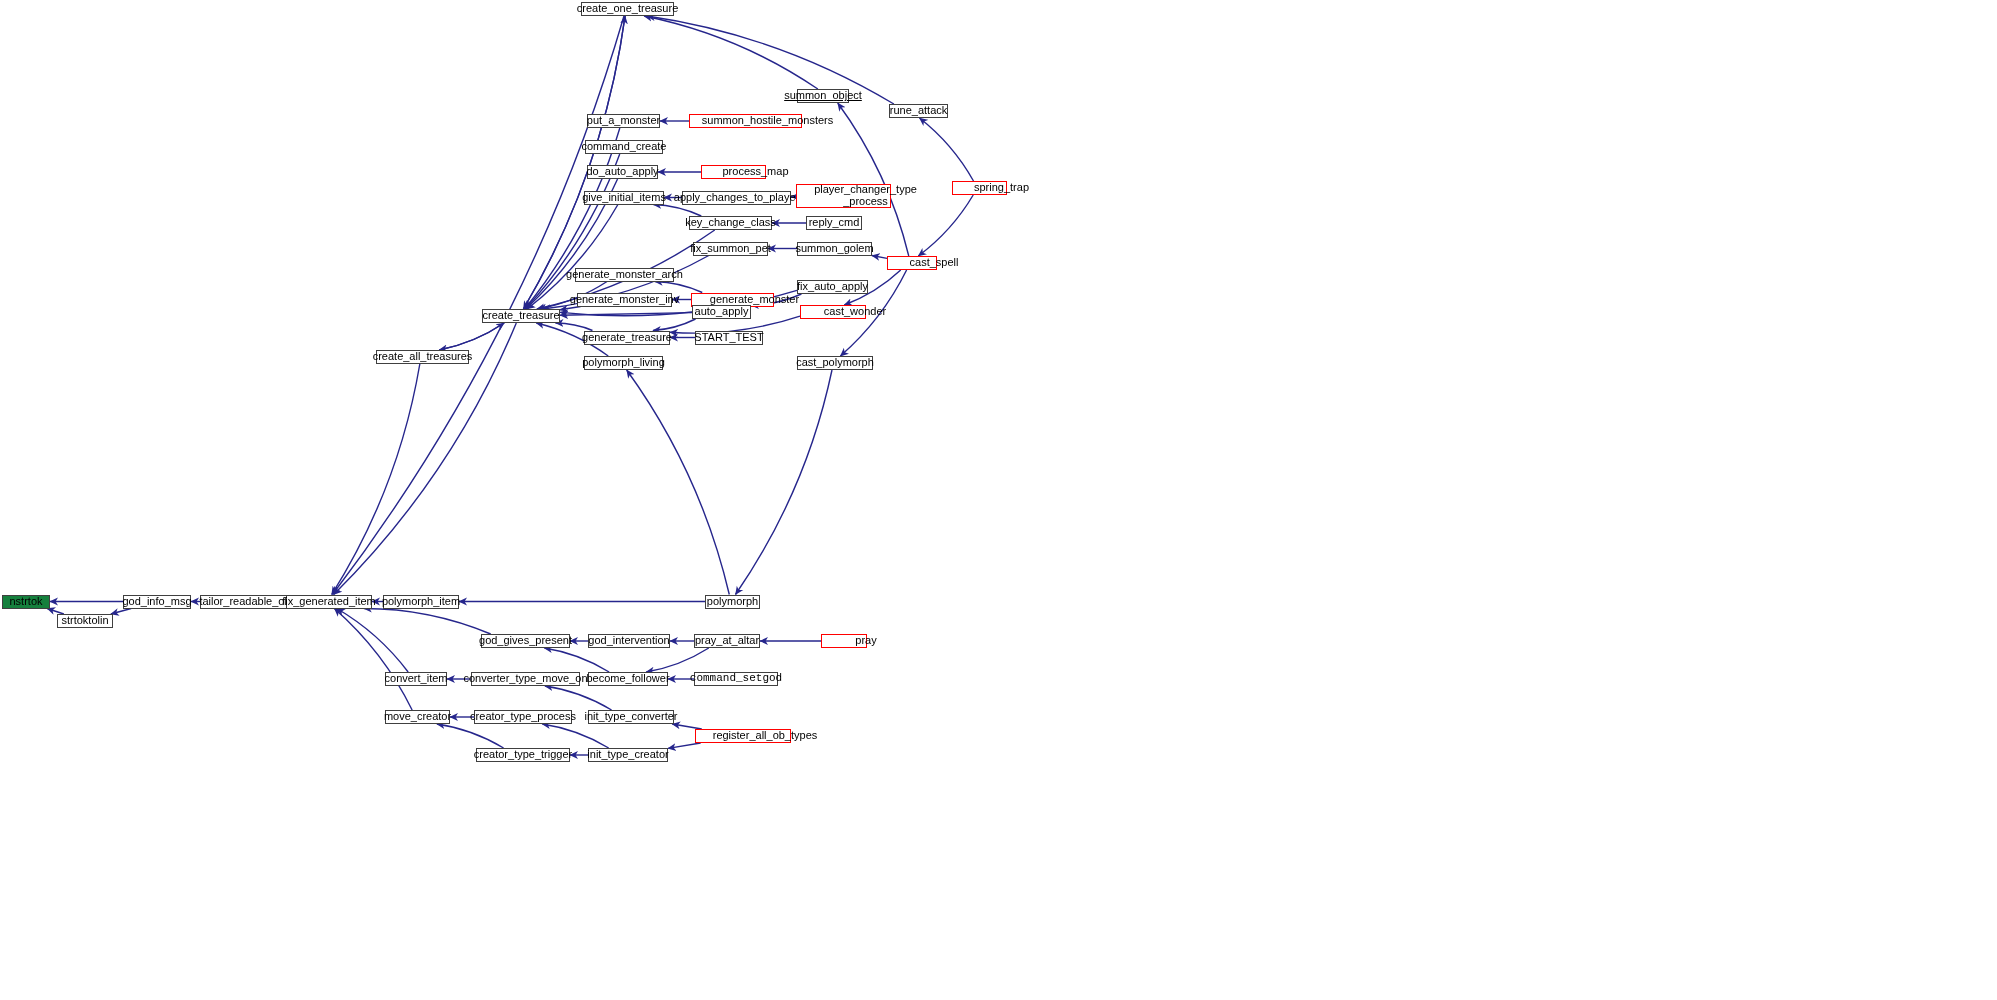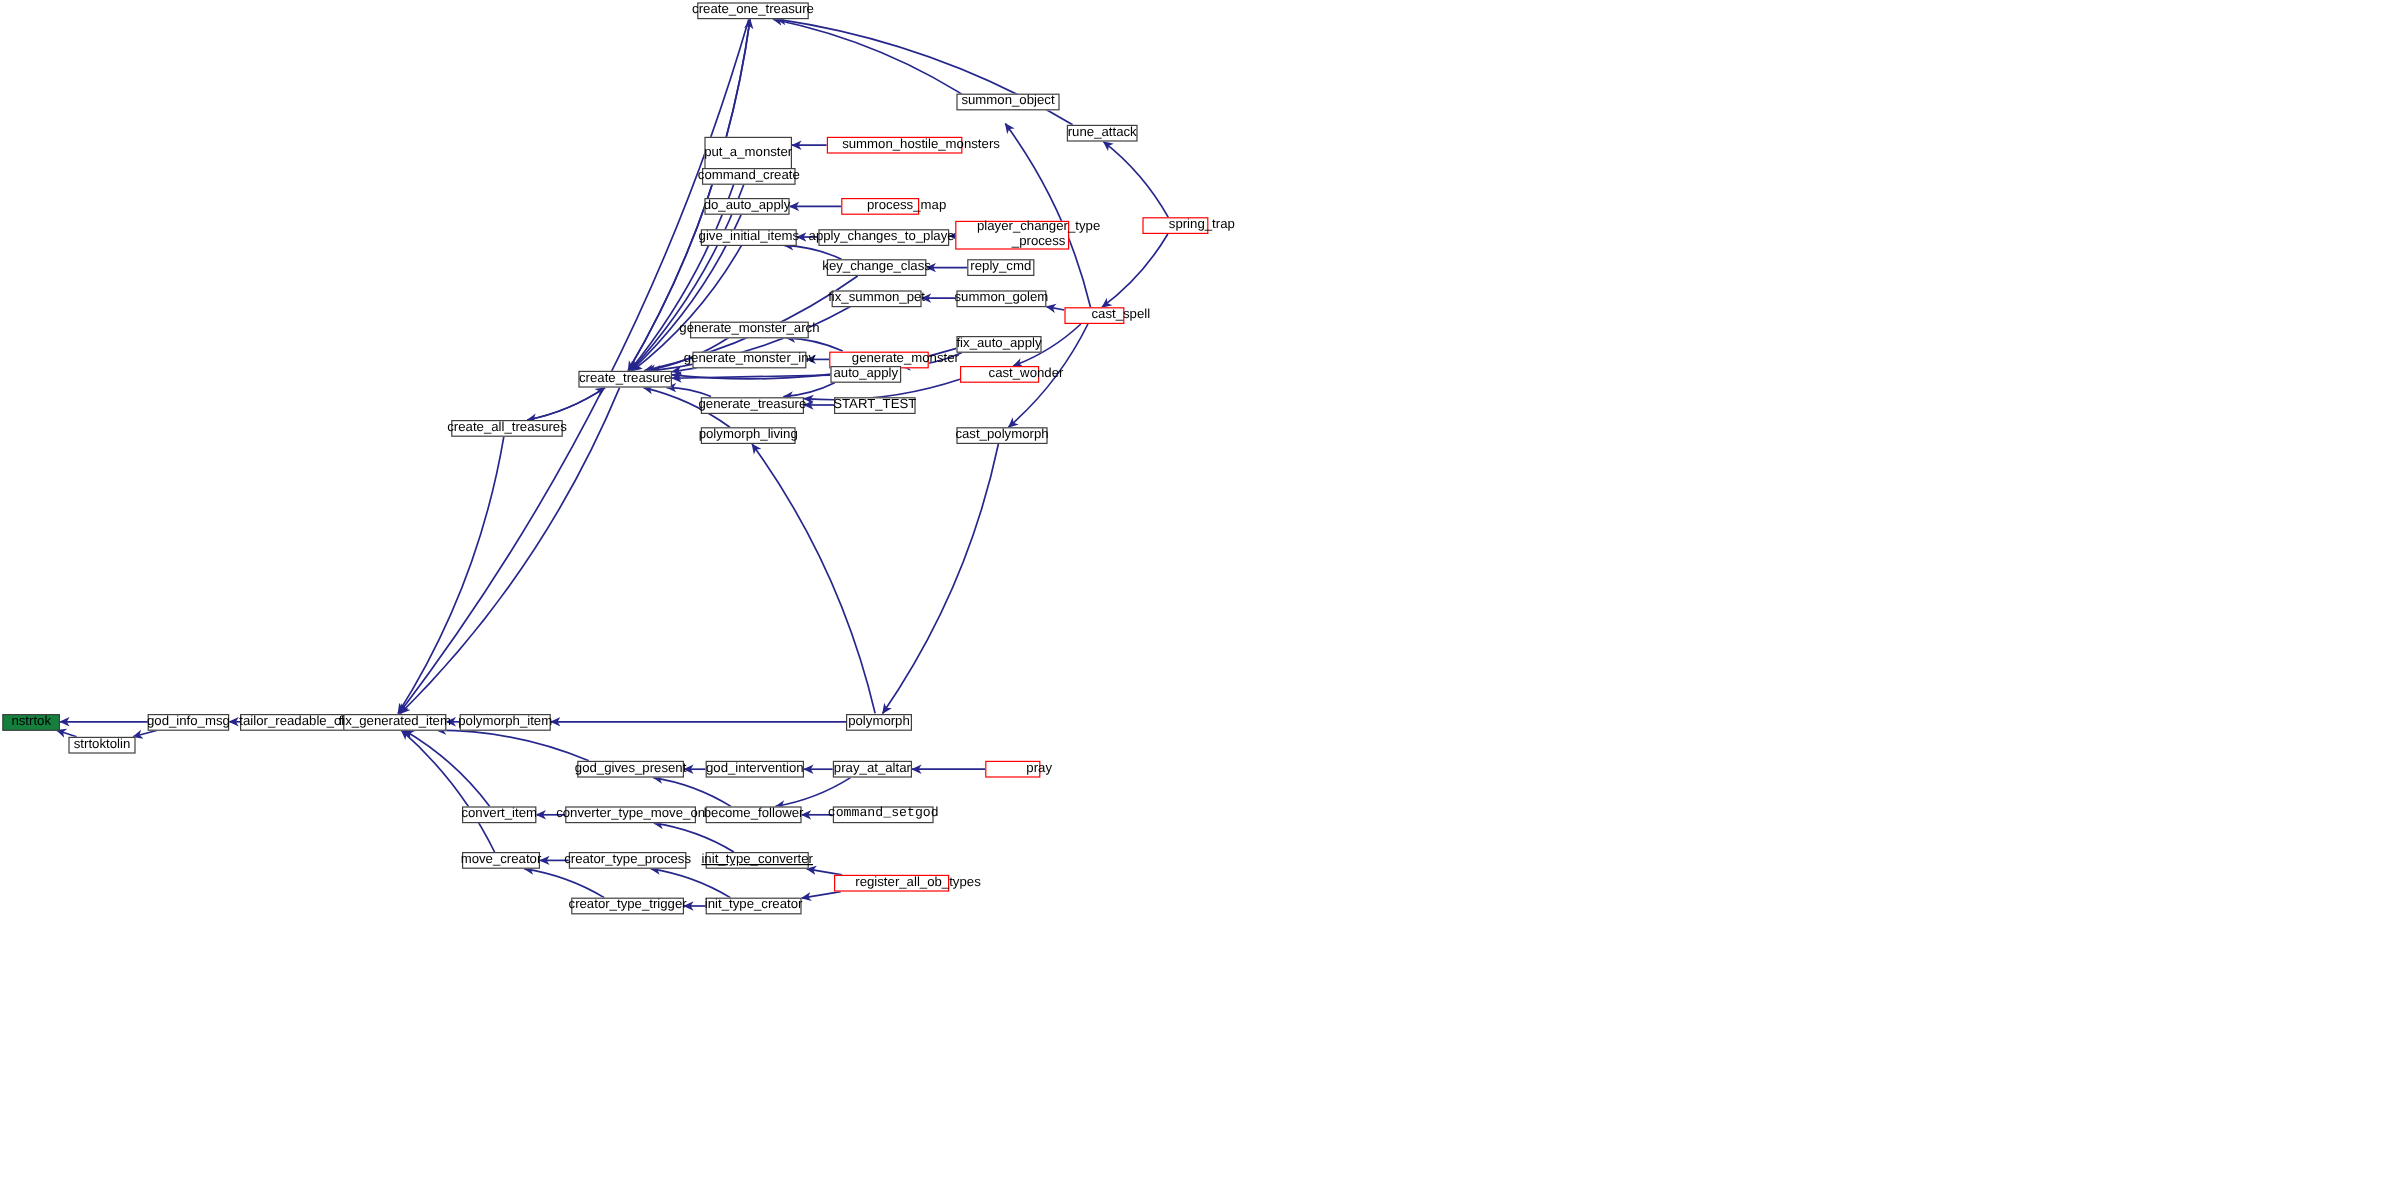--- a/index.html
+++ b/index.html
@@ -115,41 +115,41 @@
       <div class="node" style="left: 481px; top: 634px; width: 89px; height: 14px;"><span>god_gives_present</span></div>
       <div class="node" style="left: 588px; top: 634px; width: 82px; height: 14px;"><span>god_intervention</span></div>
       <div class="node" style="left: 694px; top: 634px; width: 66px; height: 14px;"><span>pray_at_altar</span></div>
       <div class="node red" style="left: 821px; top: 634px; width: 31px; height: 14px;"><span>pray</span></div>
       <div class="node" style="left: 385px; top: 672px; width: 62px; height: 14px;"><span>convert_item</span></div>
       <div class="node" style="left: 471px; top: 672px; width: 109px; height: 14px;"><span>converter_type_move_on</span></div>
       <div class="node" style="left: 588px; top: 672px; width: 80px; height: 14px;"><span>become_follower</span></div>
       <div class="node" style="left: 694px; top: 672px; width: 84px; height: 14px; font-family: Liberation Mono, monospace;"><span>command_setgod</span></div>
       <div class="node" style="left: 385px; top: 710px; width: 65px; height: 14px;"><span>move_creator</span></div>
       <div class="node" style="left: 474px; top: 710px; width: 98px; height: 14px;"><span>creator_type_process</span></div>
-      <div class="node" style="left: 588px; top: 710px; width: 86px; height: 14px; text-decoration: underline;"><span>init_type_converter</span></div>
+      <div class="node" style="left: 588px; top: 710px; width: 86px; height: 14px;"><span>init_type_converter</span></div>
       <div class="node red" style="left: 695px; top: 729px; width: 96px; height: 14px;"><span>register_all_ob_types</span></div>
       <div class="node" style="left: 476px; top: 748px; width: 94px; height: 14px;"><span>creator_type_trigger</span></div>
       <div class="node" style="left: 588px; top: 748px; width: 80px; height: 14px;"><span>init_type_creator</span></div>
       <div class="node" style="left: 482px; top: 309px; width: 78px; height: 14px;"><span>create_treasure</span></div>
       <div class="node" style="left: 376px; top: 350px; width: 93px; height: 14px;"><span>create_all_treasures</span></div>
       <div class="node" style="left: 581px; top: 2px; width: 93px; height: 14px;"><span>create_one_treasure</span></div>
-      <div class="node" style="left: 587px; top: 114px; width: 73px; height: 27px;"><span>put_a_monster</span></div>
+      <div class="node" style="left: 587px; top: 114px; width: 73px; height: 14px;"><span>put_a_monster</span></div>
       <div class="node red" style="left: 689px; top: 114px; width: 113px; height: 14px;"><span>summon_hostile_monsters</span></div>
       <div class="node" style="left: 585px; top: 140px; width: 78px; height: 14px;"><span>command_create</span></div>
       <div class="node" style="left: 587px; top: 165px; width: 71px; height: 14px;"><span>do_auto_apply</span></div>
       <div class="node red" style="left: 701px; top: 165px; width: 65px; height: 14px;"><span>process_map</span></div>
       <div class="node" style="left: 584px; top: 190.5px; width: 80px; height: 14px;"><span>give_initial_items</span></div>
       <div class="node" style="left: 682px; top: 190.5px; width: 109px; height: 14px;"><span>apply_changes_to_player</span></div>
       <div class="node red" style="left: 796px; top: 184px; width: 95px; height: 24px;"><span>player_changer_type
 _process</span></div>
       <div class="node" style="left: 689px; top: 216px; width: 83px; height: 14px;"><span>key_change_class</span></div>
       <div class="node" style="left: 806px; top: 216px; width: 56px; height: 14px;"><span>reply_cmd</span></div>
       <div class="node" style="left: 693px; top: 241.5px; width: 75px; height: 14px;"><span>fix_summon_pet</span></div>
       <div class="node" style="left: 797px; top: 241.5px; width: 75px; height: 14px;"><span>summon_golem</span></div>
-      <div class="node" style="left: 797px; top: 78px; width: 86px; height: 14px;"><span>summon_object</span></div>
+      <div class="node" style="left: 797px; top: 89px; width: 52px; height: 14px; text-decoration: underline;"><span>summon_object</span></div>
       <div class="node" style="left: 889px; top: 104px; width: 59px; height: 14px; align-items: flex-end;"><span>rune_attack</span></div>
       <div class="node red" style="left: 952px; top: 181px; width: 55px; height: 14px;"><span>spring_trap</span></div>
       <div class="node red" style="left: 887px; top: 256px; width: 50px; height: 14px;"><span>cast_spell</span></div>
       <div class="node" style="left: 575px; top: 267.5px; width: 99px; height: 14px;"><span>generate_monster_arch</span></div>
       <div class="node red" style="left: 691px; top: 292.5px; width: 83px; height: 14px;"><span>generate_monster</span></div>
       <div class="node" style="left: 577px; top: 292.5px; width: 95px; height: 14px;"><span>generate_monster_inv</span></div>
       <div class="node" style="left: 797px; top: 280px; width: 71px; height: 14px; text-align: center;"><span>fix_auto_apply</span></div>
       <div class="node" style="left: 692px; top: 305px; width: 59px; height: 14px;"><span>auto_apply</span></div>
       <div class="node red" style="left: 800px; top: 305px; width: 66px; height: 14px;"><span>cast_wonder</span></div>
       <div class="node" style="left: 584px; top: 330.5px; width: 86px; height: 14px;"><span>generate_treasure</span></div>

